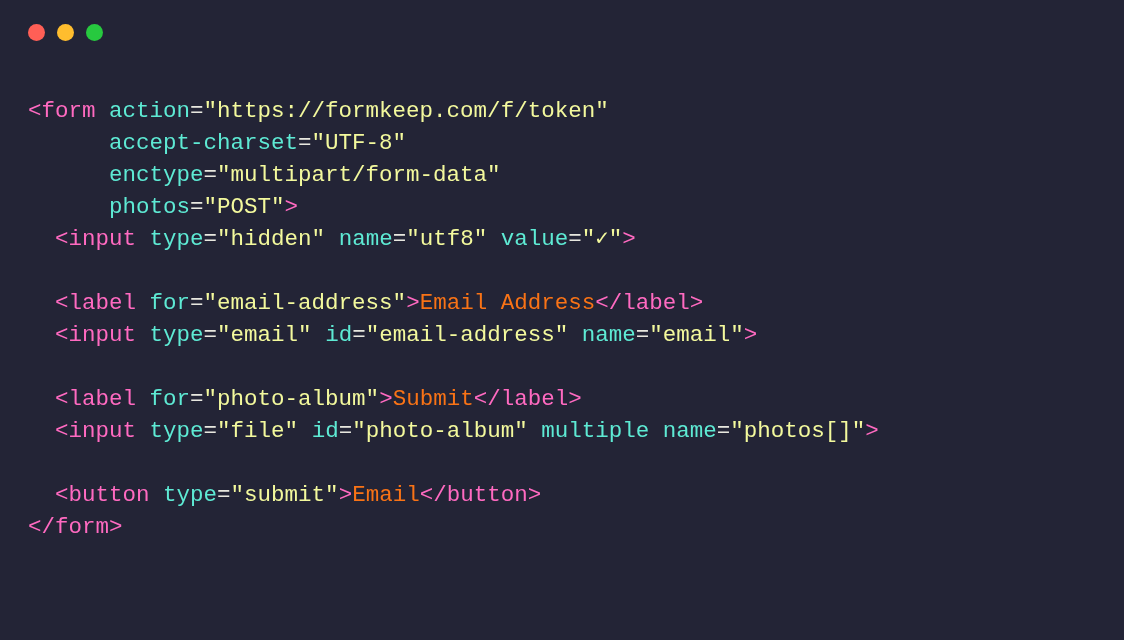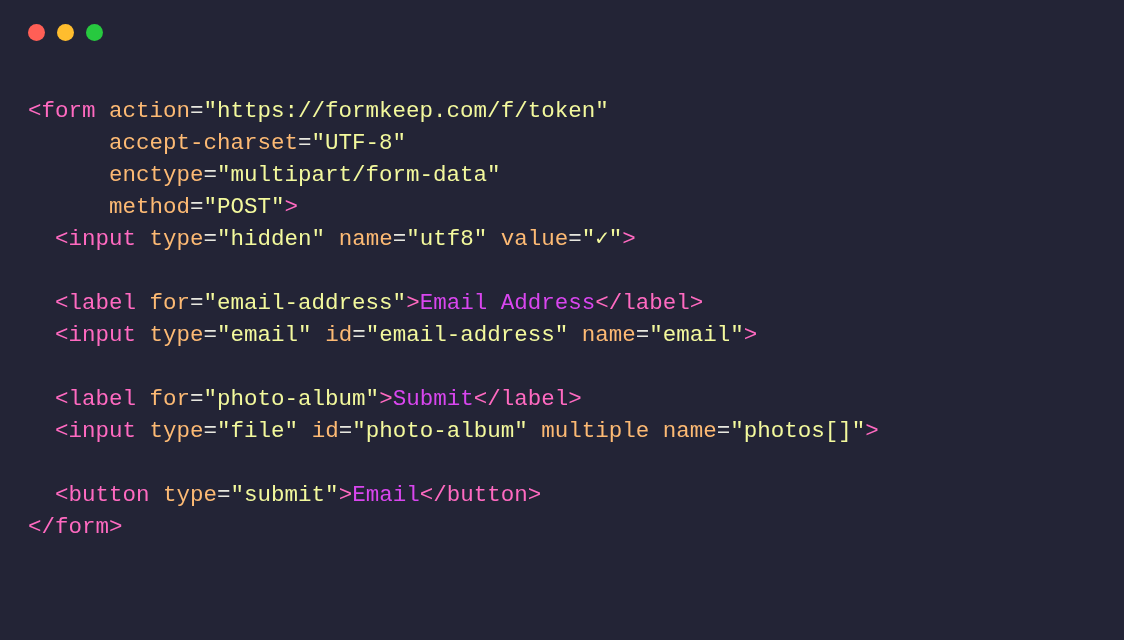--- a/index.html
+++ b/index.html
@@ -32,39 +32,39 @@
   .yellow { background: #ffbd2e; }
   .green { background: #27c93f; }
   .code {
     padding: 54px 28px 0 28px;
     font-size: 22.5px;
     line-height: 32px;
     white-space: pre;
     color: #e7e7df;
   }
   .t-tag { color: #ff6ac1; }
-  .t-attr { color: #fdba74; }
+  .t-attr { color: #5eead4; }
   .t-punc { color: #e7e7df; }
   .t-str { color: #f3f99d; }
-  .t-text { color: #d946ef; }
+  .t-text { color: #f97316; }
 </style>
 </head>
 <body>
 
 <div class="window">
   <div class="titlebar">
     <div class="dot red"></div>
     <div class="dot yellow"></div>
     <div class="dot green"></div>
   </div>
 
   <div class="code"><span><span class="t-tag">&lt;</span><span class="t-tag">form</span><span> </span><span class="t-attr">action</span><span class="t-punc">=</span><span class="t-str">"https://formkeep.com/f/token"</span></span>
 <span><span>      </span><span class="t-attr">accept-charset</span><span class="t-punc">=</span><span class="t-str">"UTF-8"</span></span>
 <span><span>      </span><span class="t-attr">enctype</span><span class="t-punc">=</span><span class="t-str">"multipart/form-data"</span></span>
-<span><span>      </span><span class="t-attr">method</span><span class="t-punc">=</span><span class="t-str">"POST"</span><span class="t-tag">&gt;</span></span>
+<span><span>      </span><span class="t-attr">photos</span><span class="t-punc">=</span><span class="t-str">"POST"</span><span class="t-tag">&gt;</span></span>
 <span><span>  </span><span class="t-tag">&lt;</span><span class="t-tag">input</span><span> </span><span class="t-attr">type</span><span class="t-punc">=</span><span class="t-str">"hidden"</span><span> </span><span class="t-attr">name</span><span class="t-punc">=</span><span class="t-str">"utf8"</span><span> </span><span class="t-attr">value</span><span class="t-punc">=</span><span class="t-str">"✓"</span><span class="t-tag">&gt;</span></span>
 
 <span><span>  </span><span class="t-tag">&lt;</span><span class="t-tag">label</span><span> </span><span class="t-attr">for</span><span class="t-punc">=</span><span class="t-str">"email-address"</span><span class="t-tag">&gt;</span><span class="t-text">Email Address</span><span class="t-tag">&lt;/</span><span class="t-tag">label</span><span class="t-tag">&gt;</span></span>
 <span><span>  </span><span class="t-tag">&lt;</span><span class="t-tag">input</span><span> </span><span class="t-attr">type</span><span class="t-punc">=</span><span class="t-str">"email"</span><span> </span><span class="t-attr">id</span><span class="t-punc">=</span><span class="t-str">"email-address"</span><span> </span><span class="t-attr">name</span><span class="t-punc">=</span><span class="t-str">"email"</span><span class="t-tag">&gt;</span></span>
 
 <span><span>  </span><span class="t-tag">&lt;</span><span class="t-tag">label</span><span> </span><span class="t-attr">for</span><span class="t-punc">=</span><span class="t-str">"photo-album"</span><span class="t-tag">&gt;</span><span class="t-text">Submit</span><span class="t-tag">&lt;/</span><span class="t-tag">label</span><span class="t-tag">&gt;</span></span>
 <span><span>  </span><span class="t-tag">&lt;</span><span class="t-tag">input</span><span> </span><span class="t-attr">type</span><span class="t-punc">=</span><span class="t-str">"file"</span><span> </span><span class="t-attr">id</span><span class="t-punc">=</span><span class="t-str">"photo-album"</span><span> </span><span class="t-attr">multiple</span><span> </span><span class="t-attr">name</span><span class="t-punc">=</span><span class="t-str">"photos[]"</span><span class="t-tag">&gt;</span></span>
 
 <span><span>  </span><span class="t-tag">&lt;</span><span class="t-tag">button</span><span> </span><span class="t-attr">type</span><span class="t-punc">=</span><span class="t-str">"submit"</span><span class="t-tag">&gt;</span><span class="t-text">Email</span><span class="t-tag">&lt;/</span><span class="t-tag">button</span><span class="t-tag">&gt;</span></span>
 <span><span class="t-tag">&lt;/</span><span class="t-tag">form</span><span class="t-tag">&gt;</span></span></div>

